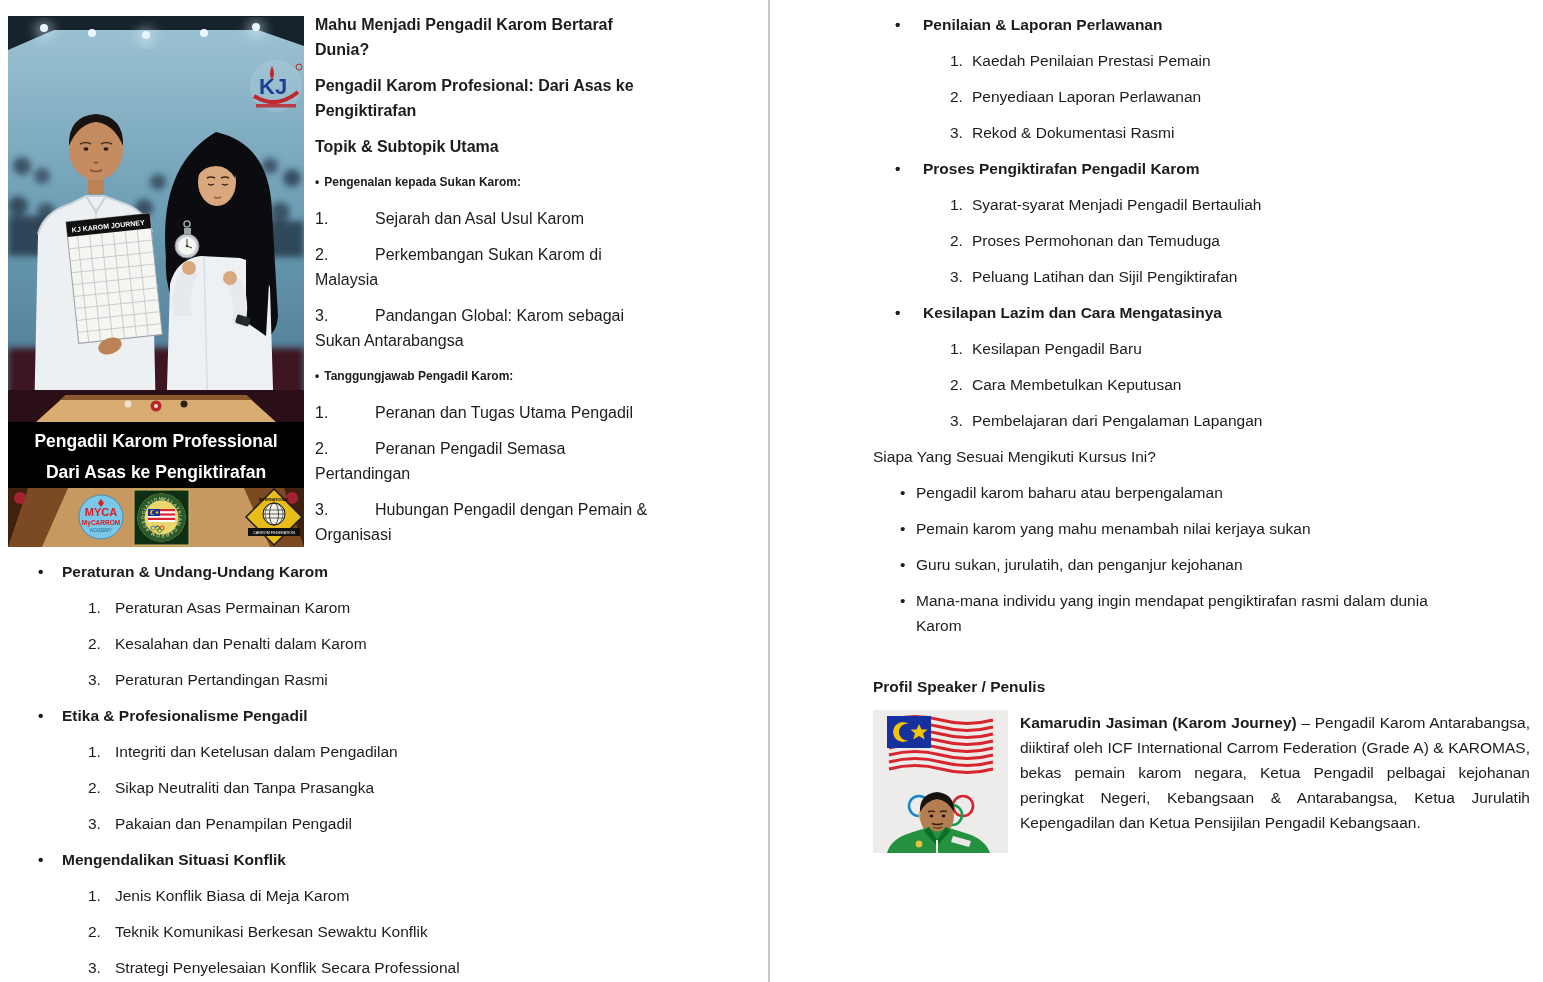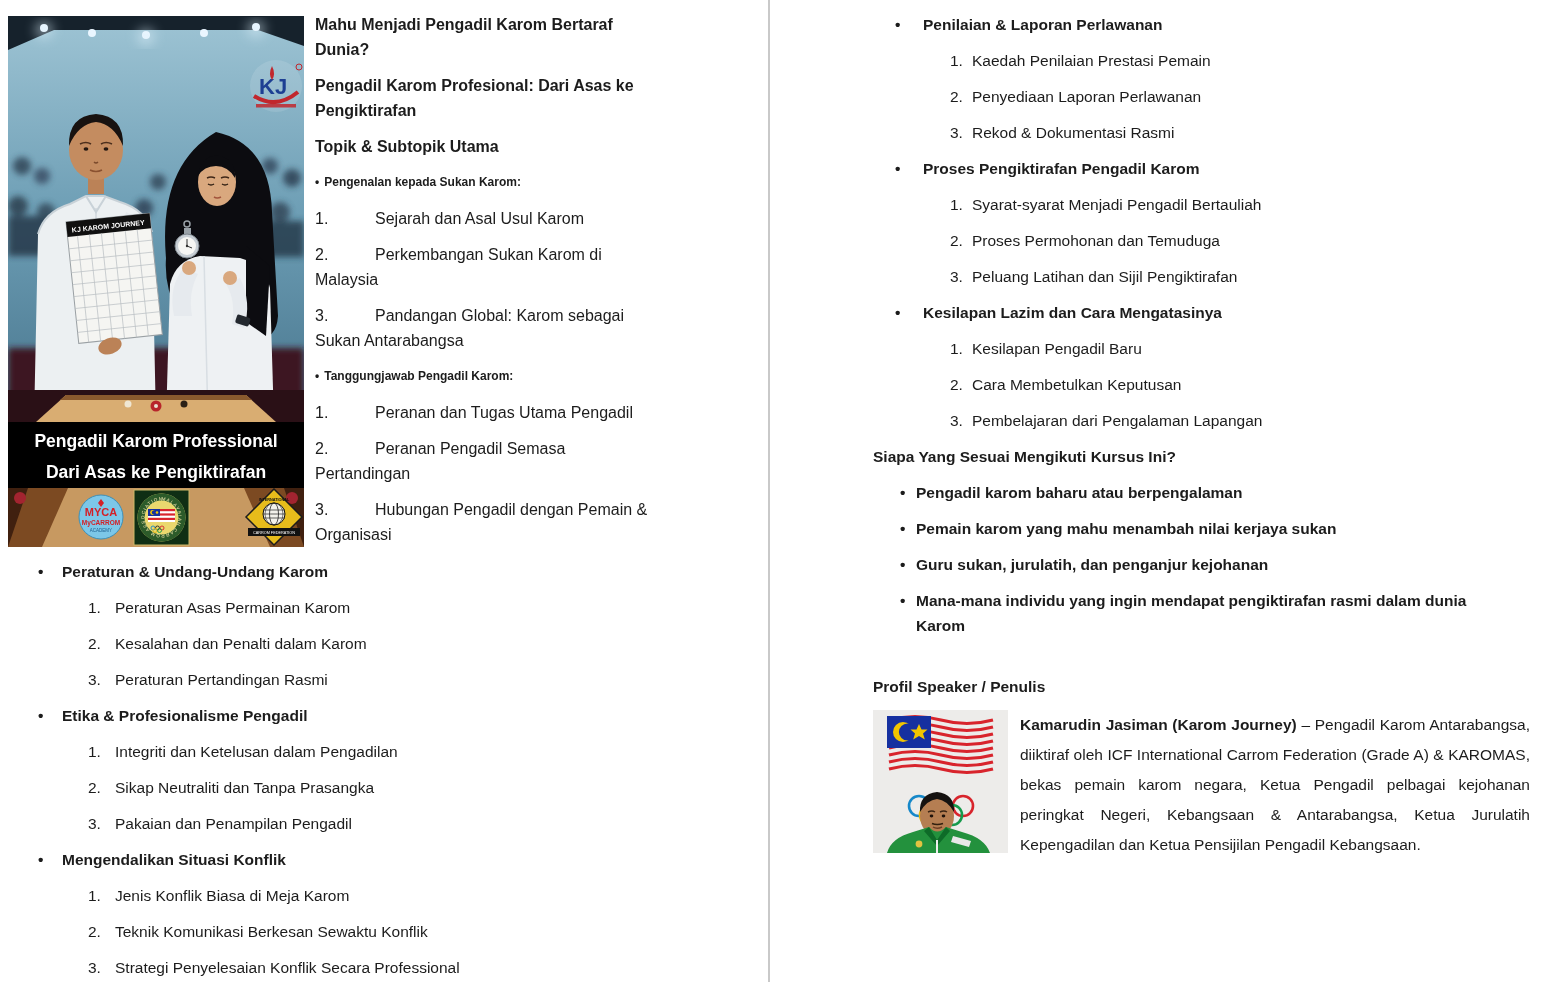--- a/index.html
+++ b/index.html
@@ -28,27 +28,27 @@
   .outline{position:absolute;}
   #outline-left{left:35px;top:559px;width:722px;--b:3px;--t:27px;--n:53px;--x:80px;}
   #outline-right{left:873px;top:12px;width:660px;--b:22px;--t:50px;--n:77px;--x:99px;}
   .outline p{margin:0 0 11px;line-height:25px;font-size:15.5px;position:relative;}
   .sec-t{font-weight:700;font-size:15.5px;padding-left:var(--t);}
   .sec-t::before{content:"•";position:absolute;left:var(--b);}
   .sec-i{padding-left:var(--x);}
   .sec-i .n{position:absolute;left:var(--n);}
 
   
-  .aud-h{font-weight:700;font-size:16px;}
-  .aud-i{position:relative;padding-left:43px;white-space:pre-line;font-weight:bold;}
+  .aud-h{font-weight:400;font-size:16px;}
+  .aud-i{position:relative;padding-left:43px;white-space:pre-line;}
   .aud-i::before{content:"•";position:absolute;left:27px;}
   .profile-h{font-weight:700;font-size:16px;margin-top:36px !important;}
   .profile-row{display:flex;gap:12px;}
   .ph{width:135px;height:143px;flex:none;}
-  .bio{width:510px;text-align:justify;line-height:30px;font-size:15.5px;}
+  .bio{width:510px;text-align:justify;line-height:25px;font-size:15.5px;}
   .bio b{font-weight:700;}
 </style>
 </head>
 <body>
 
 <div class="page">
   <div class="divider"></div>
 
   <div class="poster">
     <svg class="scene" width="296" height="406" viewBox="0 0 296 406">

